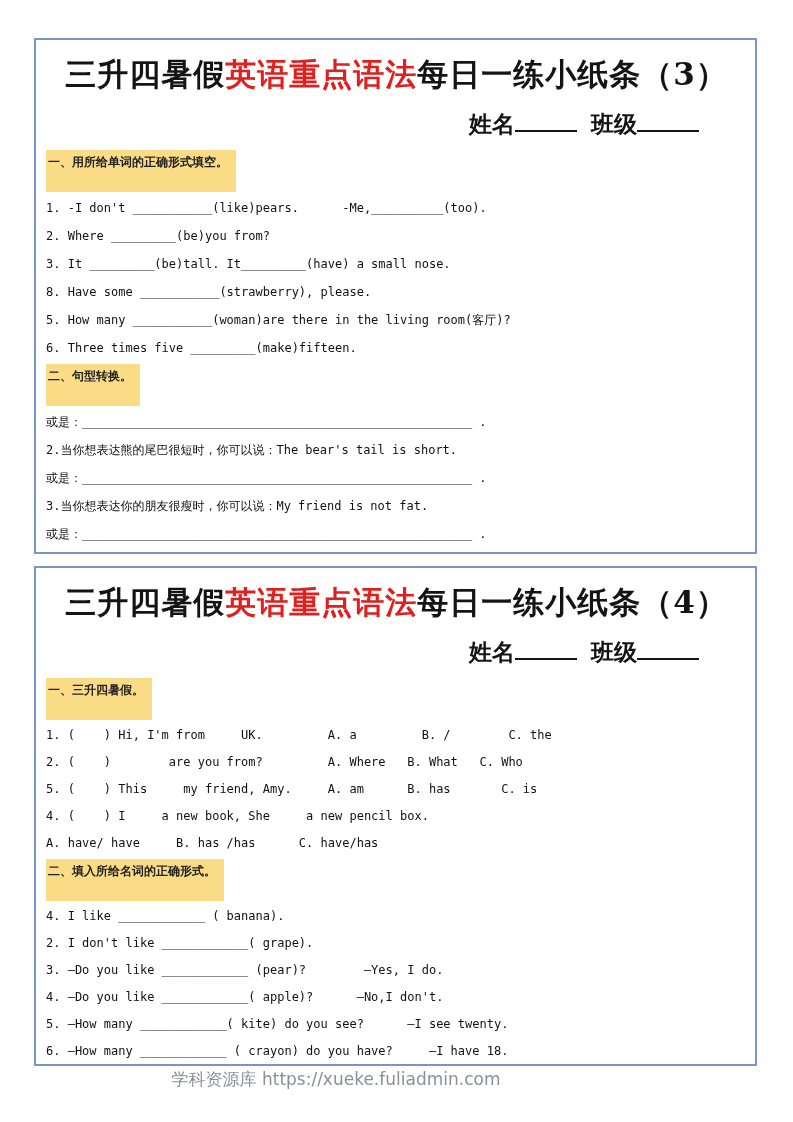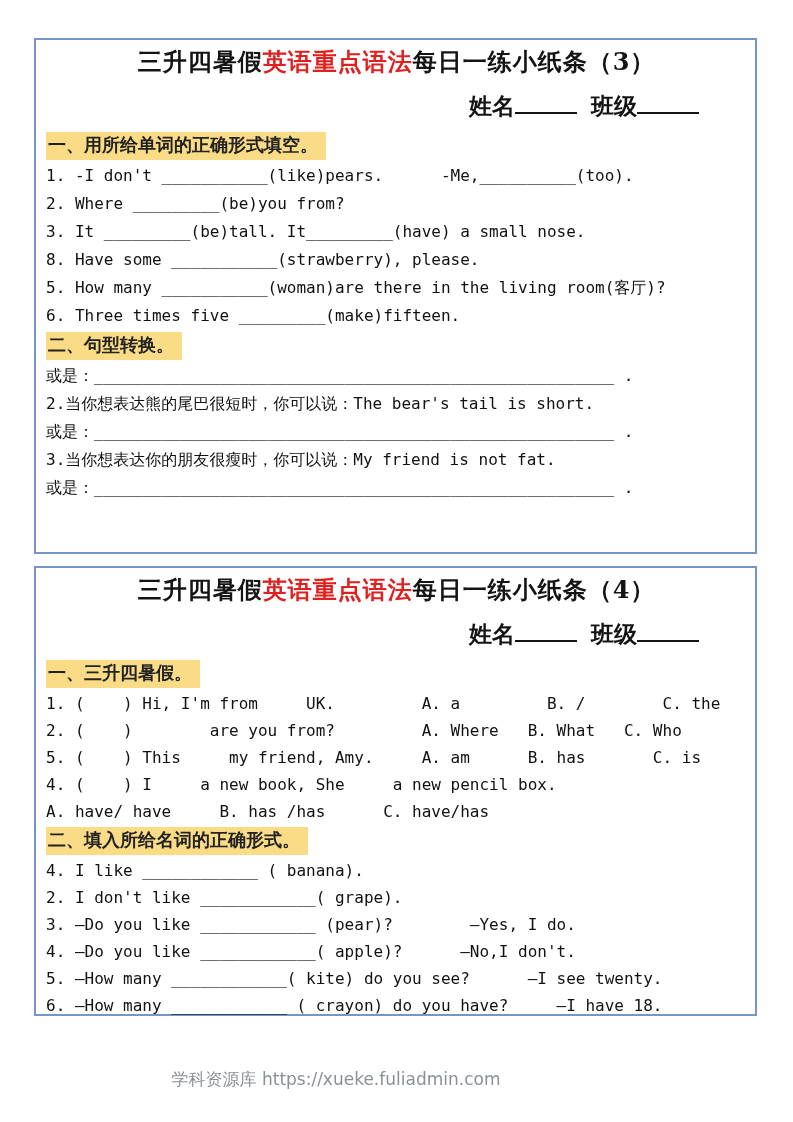--- a/index.html
+++ b/index.html
@@ -14,29 +14,29 @@
   .card {
     position: absolute;
     left: 34px;
     width: 723px;
     box-sizing: border-box;
     border: 2px solid #7596cc;
     background: #ffffff;
     padding: 6px 8px 6px 10px;
   }
   .card-1 { top: 38px;  height: 516px; }
-  .card-2 { top: 566px; height: 450px; }
+  .card-2 { top: 566px; height: 500px; }
   .card-title {
     font-family: "DejaVu Serif", serif;
     font-weight: bold;
-    font-size: 24px;
+    font-size: 31px;
     letter-spacing: 1px;
     color: #141414;
     text-align: center;
-    margin-top: 0;
+    margin-top: 8px;
     white-space: nowrap;
   }
   .title-red { color: #e01f1f; }
   .name-line {
     font-family: "DejaVu Serif", serif;
     font-weight: bold;
     font-size: 23px;
     color: #141414;
     text-align: right;
     padding-right: 48px;
@@ -50,29 +50,29 @@
     border-bottom: 2px solid #141414;
     height: 22px;
     margin-right: 14px;
   }
   .blank-underline:last-child { margin-right: 0; }
   .sec-header {
     display: inline-block;
     background: #fbdc86;
     font-family: "DejaVu Sans", sans-serif;
     font-weight: bold;
-    font-size: 18px;
+    font-size: 12px;
     color: #222222;
-    padding: 1px 8px 4px 2px;
+    padding: 1px 8px 18px 2px;
     margin: 2px 0 2px 0;
     line-height: 23px;
     text-align: center;
   }
   .line {
-    font-size: 16px;
+    font-size: 12px;
     line-height: 28px;
     color: #111111;
     white-space: pre-wrap;
     font-family: "DejaVu Sans Mono", monospace;
   }
   .card-2 .line { line-height: 27px; }
   .footer {
     position: absolute;
     top: 1068px;
     left: 0;

